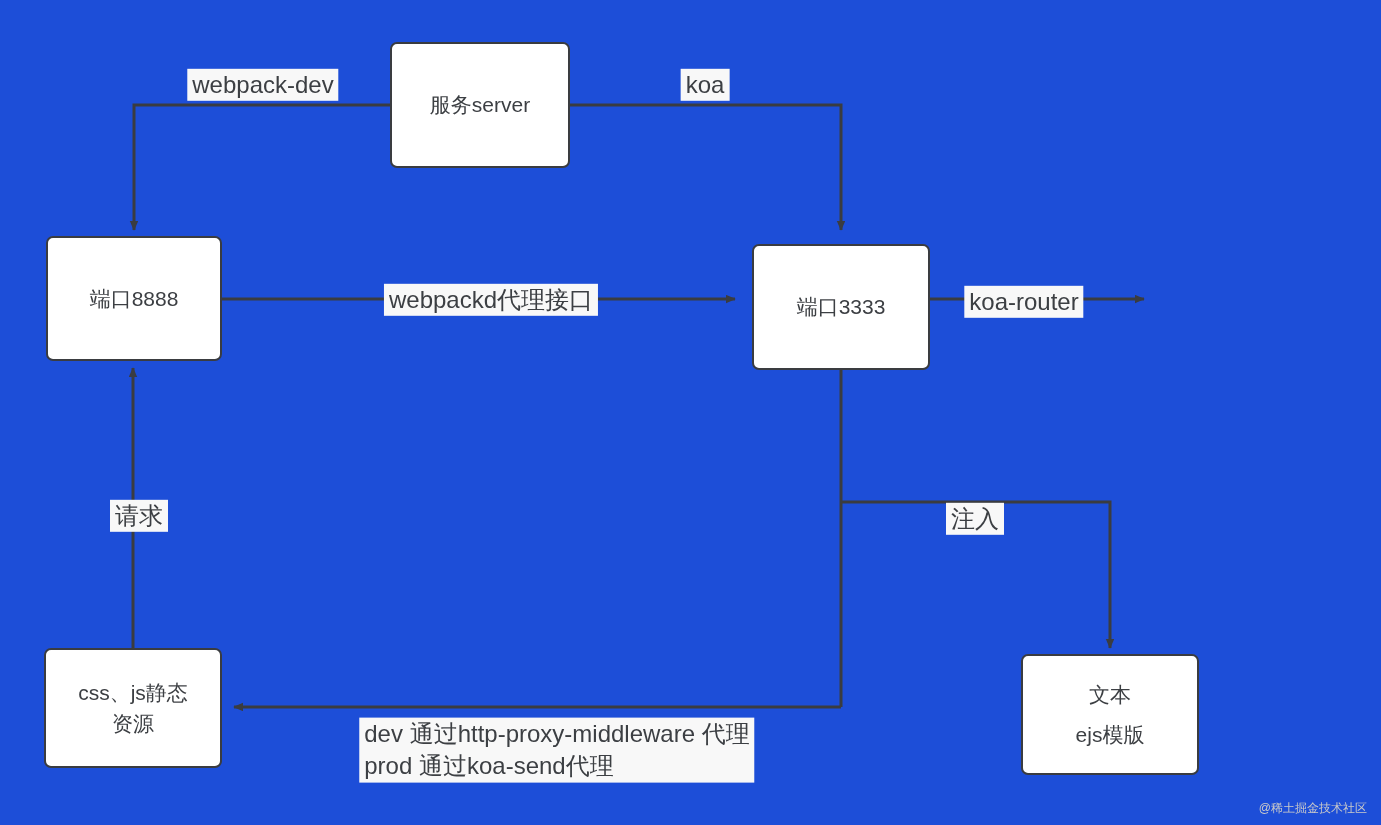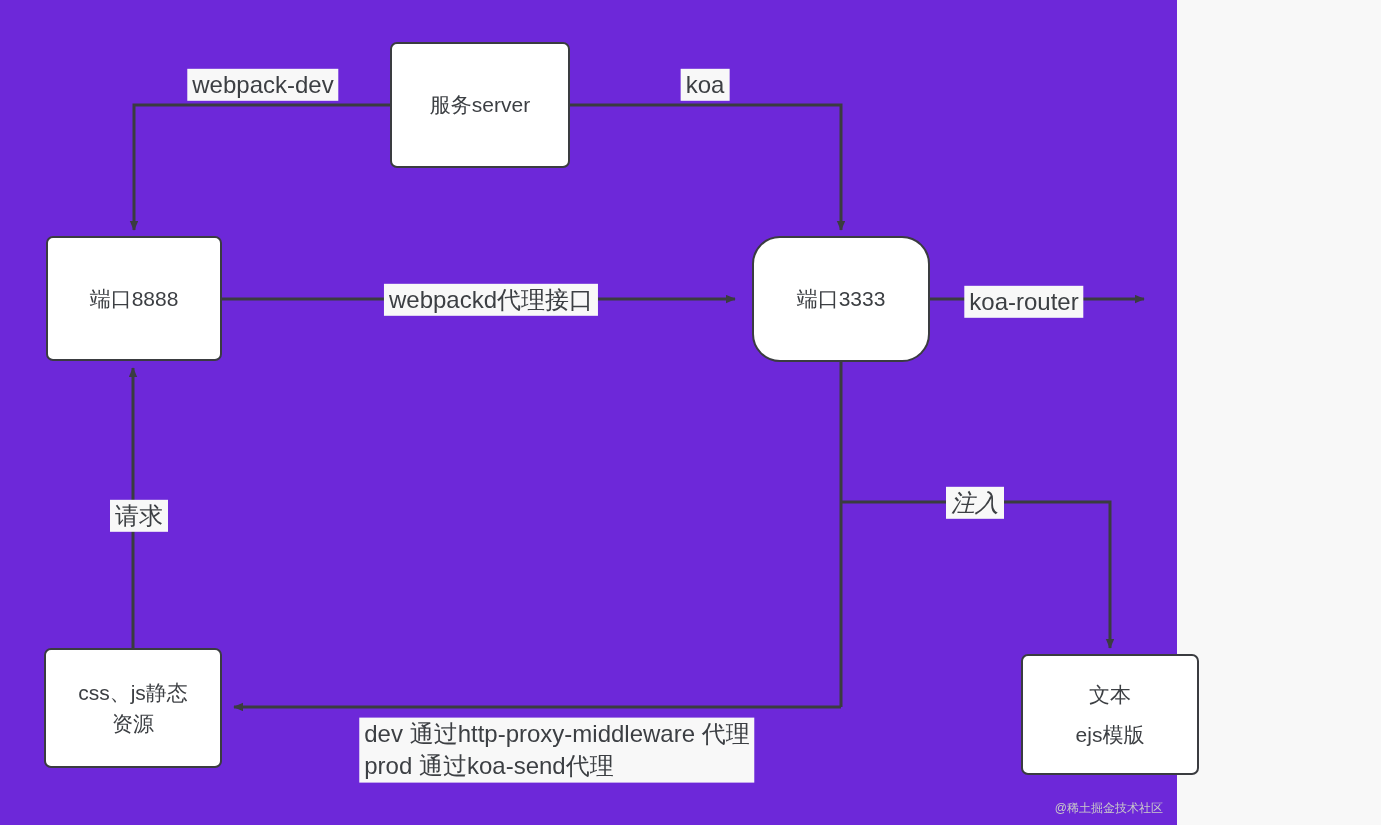--- a/index.html
+++ b/index.html
@@ -8,23 +8,23 @@
   }
   body {
     width: 1381px;
     height: 825px;
     background: #f8f8f8;
     font-family: "Liberation Sans", "DejaVu Sans", sans-serif;
     overflow: hidden;
   }
   #canvas {
     position: relative;
-    width: 1177px;
+    width: 1381px;
     height: 825px;
-    background: #6d28d9;
+    background: #1d4ed8;
   }
   #edges {
     position: absolute;
     left: 0;
     top: 0;
     width: 1381px;
     height: 825px;
   }
   .node {
     position: absolute;
@@ -98,21 +98,21 @@
   </svg>
 
   <div class="node" style="left:390px; top:42px; width:180px; height:126px;">
     <span>服务server</span>
   </div>
 
   <div class="node" style="left:46px; top:236px; width:176px; height:125px;">
     <span>端口8888</span>
   </div>
 
-  <div class="node" style="left:752px; top:236px; width:178px; height:126px;border-radius:28px;">
+  <div class="node" style="left:752px; top:244px; width:178px; height:126px;">
     <span>端口3333</span>
   </div>
 
 
   <div class="node" style="left:1021px; top:654px; width:178px; height:121px; line-height:1.9;">
     <span>文本</span>
     <span class="line2">ejs模版</span>
   </div>
 
   <div class="node" style="left:44px; top:648px; width:178px; height:120px;">
@@ -121,21 +121,21 @@
   </div>
 
   <div class="edge-label" style="left:263px; top:85px;">webpack-dev</div>
 
   <div class="edge-label" style="left:705px; top:85px;">koa</div>
 
   <div class="edge-label" style="left:491px; top:300px;">webpackd代理接口</div>
 
   <div class="edge-label" style="left:1024px; top:302px;">koa-router</div>
 
-  <div class="edge-label" style="left:975px; top:503px;font-style:italic;">注入</div>
+  <div class="edge-label" style="left:975px; top:519px;">注入</div>
 
   <div class="edge-label" style="left:139px; top:516px;">请求</div>
 
   <div class="edge-label" style="left:557px; top:714px;margin-top:36px;">dev 通过http-proxy-middleware 代理
 prod 通过koa-send代理</div>
 
   <div class="watermark">@稀土掘金技术社区</div>
 
 </div>
 

